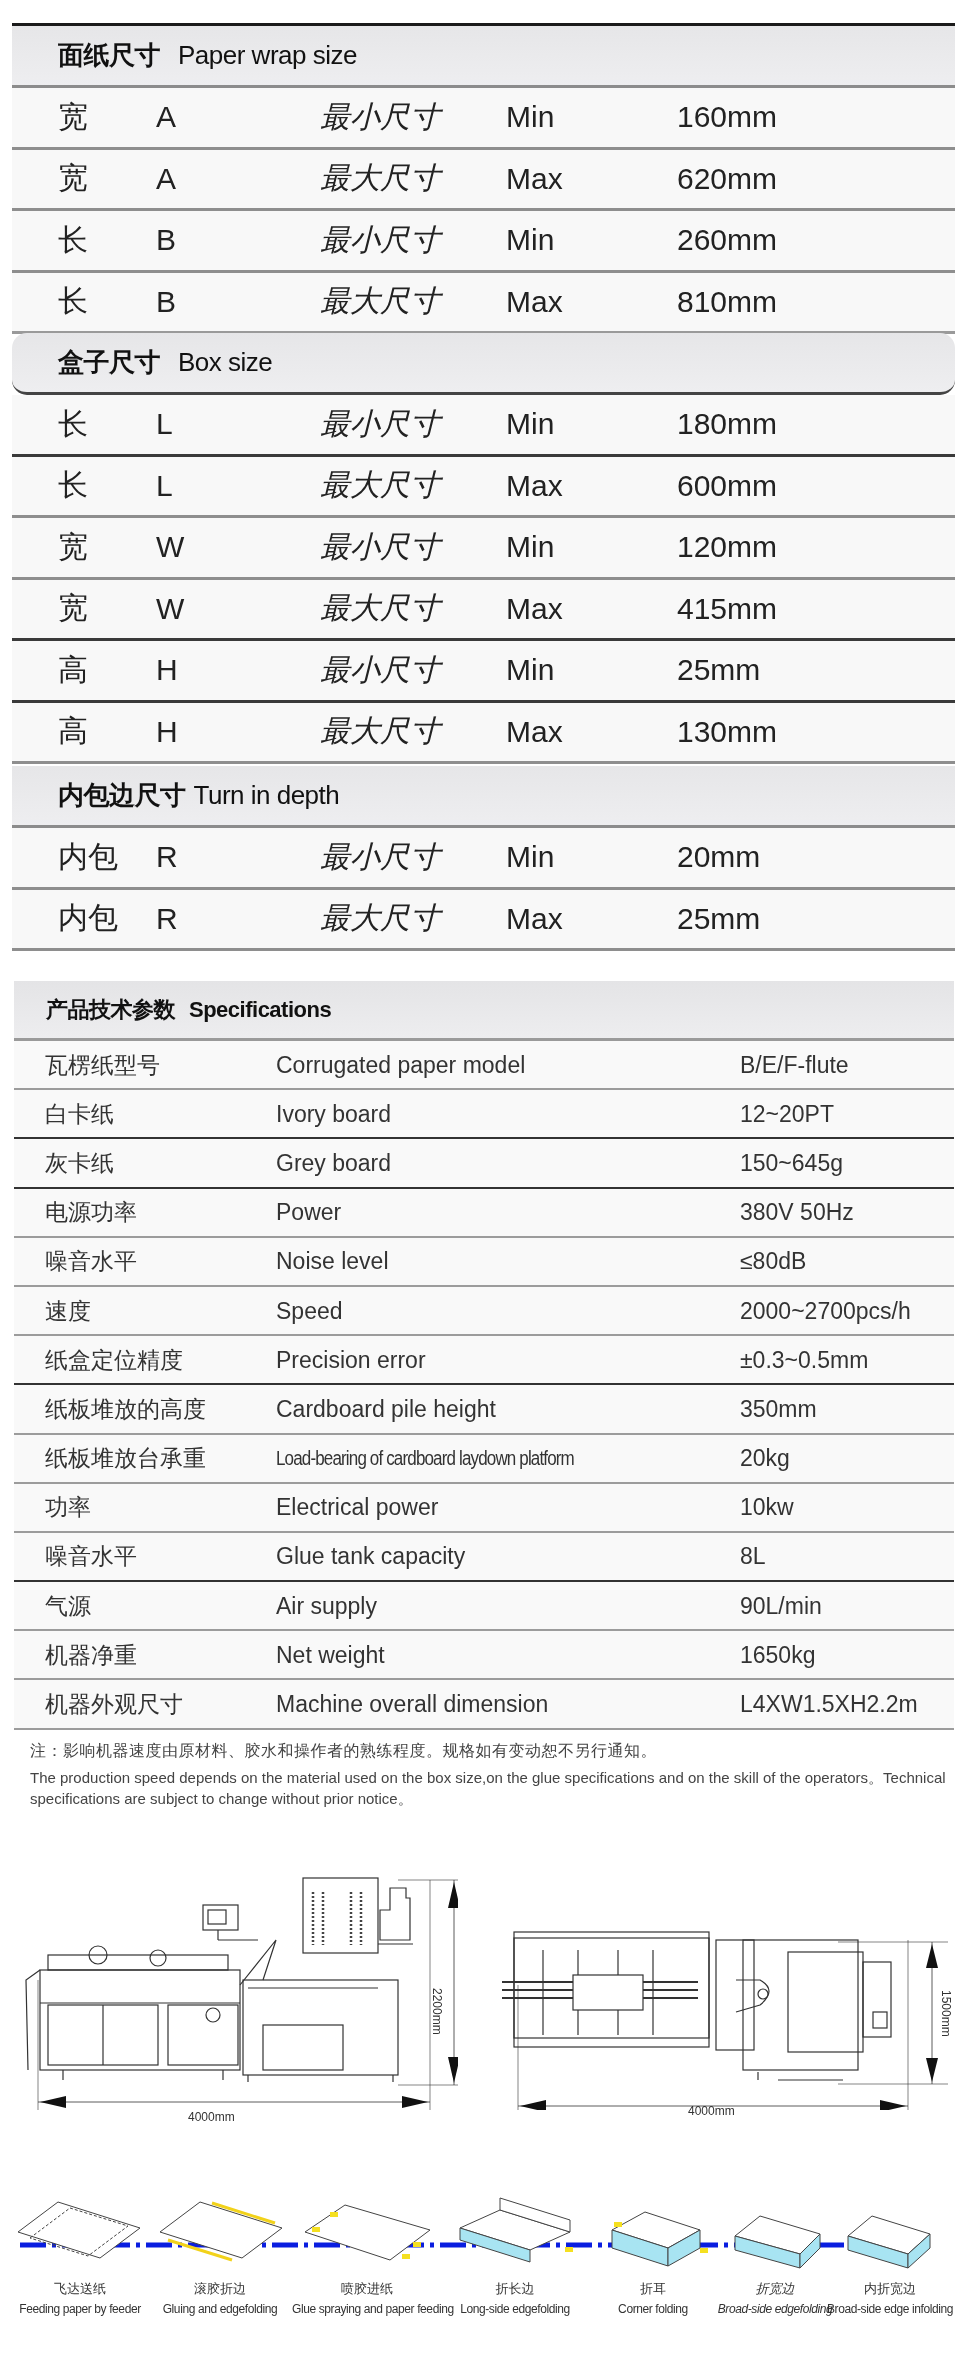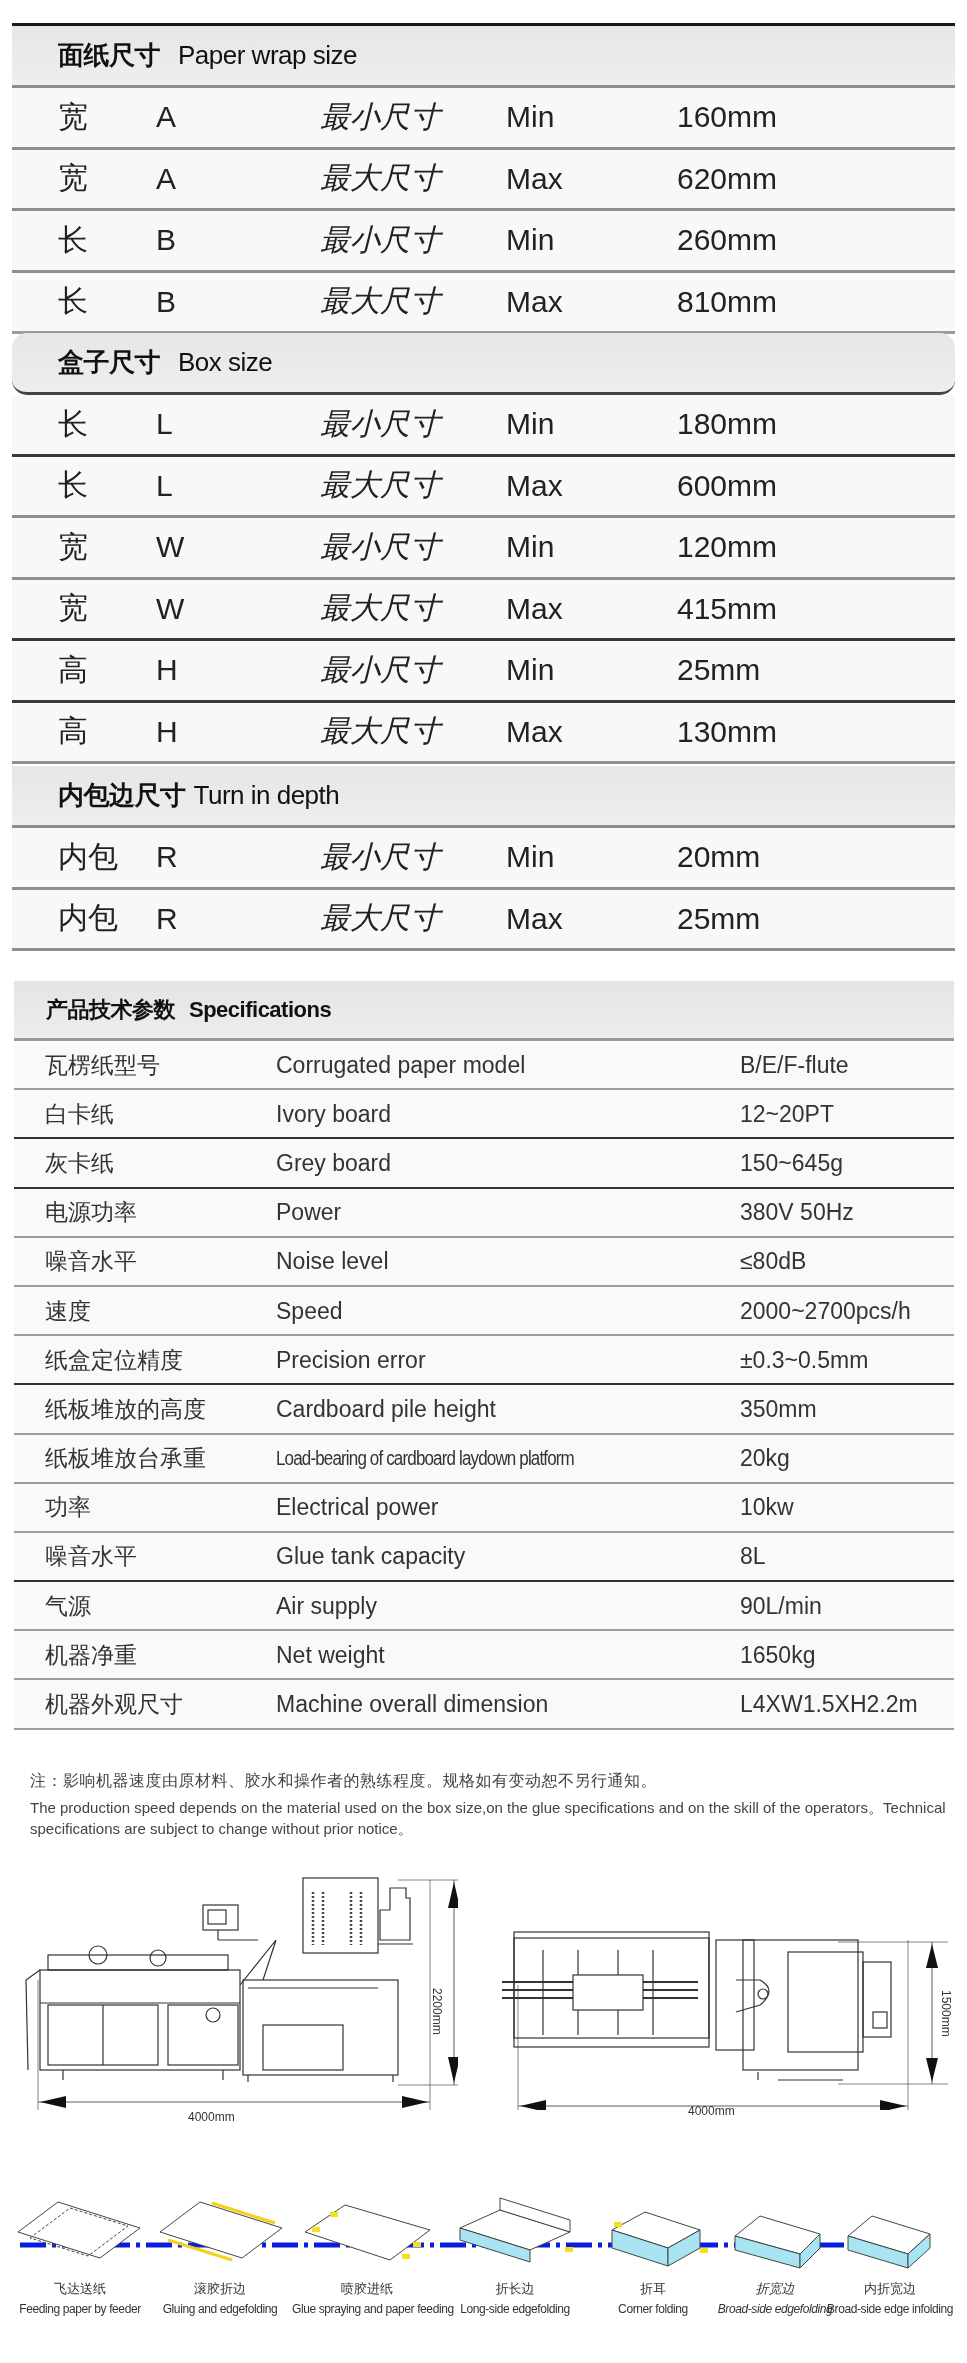--- a/index.html
+++ b/index.html
@@ -26,21 +26,21 @@
   .spec-head .en { margin-left: 14px; }
   .spec-row { position: relative; height: 49.2px; background: #f9f9f9; border-bottom: 2px solid #9c9c9c; font-size: 23px; color: #333; }
   .spec-row.dark { border-bottom-color: #333; }
   .spec-row > span { position: absolute; top: 50%; transform: translateY(-50%); white-space: nowrap; }
   .p-cn { left: 31px; }
   .p-en { left: 262px; }
   .p-en.small { font-size: 20px; letter-spacing: -1px; transform: translateY(-50%) scaleX(0.85); transform-origin: left center; }
   .p-val { left: 692px; margin-left: 34px; }
 
   
-  .note { position: absolute; left: 30px; top: 1740px; width: 920px; font-size: 15px; color: #444; line-height: 21px; margin-top: 30px; }
+  .note { position: absolute; left: 30px; top: 1740px; width: 920px; font-size: 15px; color: #444; line-height: 21px; }
   .note .cn { font-size: 16px; margin-bottom: 6px; letter-spacing: 0.5px; }
 
   
   .drawing { position: absolute; top: 1840px; }
   .dim-label { position: absolute; font-size: 12px; color: #333; }
 
   
   .process { position: absolute; left: 0; top: 2150px; width: 967px; height: 213px; }
   .step { position: absolute; top: 130px; text-align: center; width: 150px; }
   .step .cn { font-size: 13px; color: #333; }

